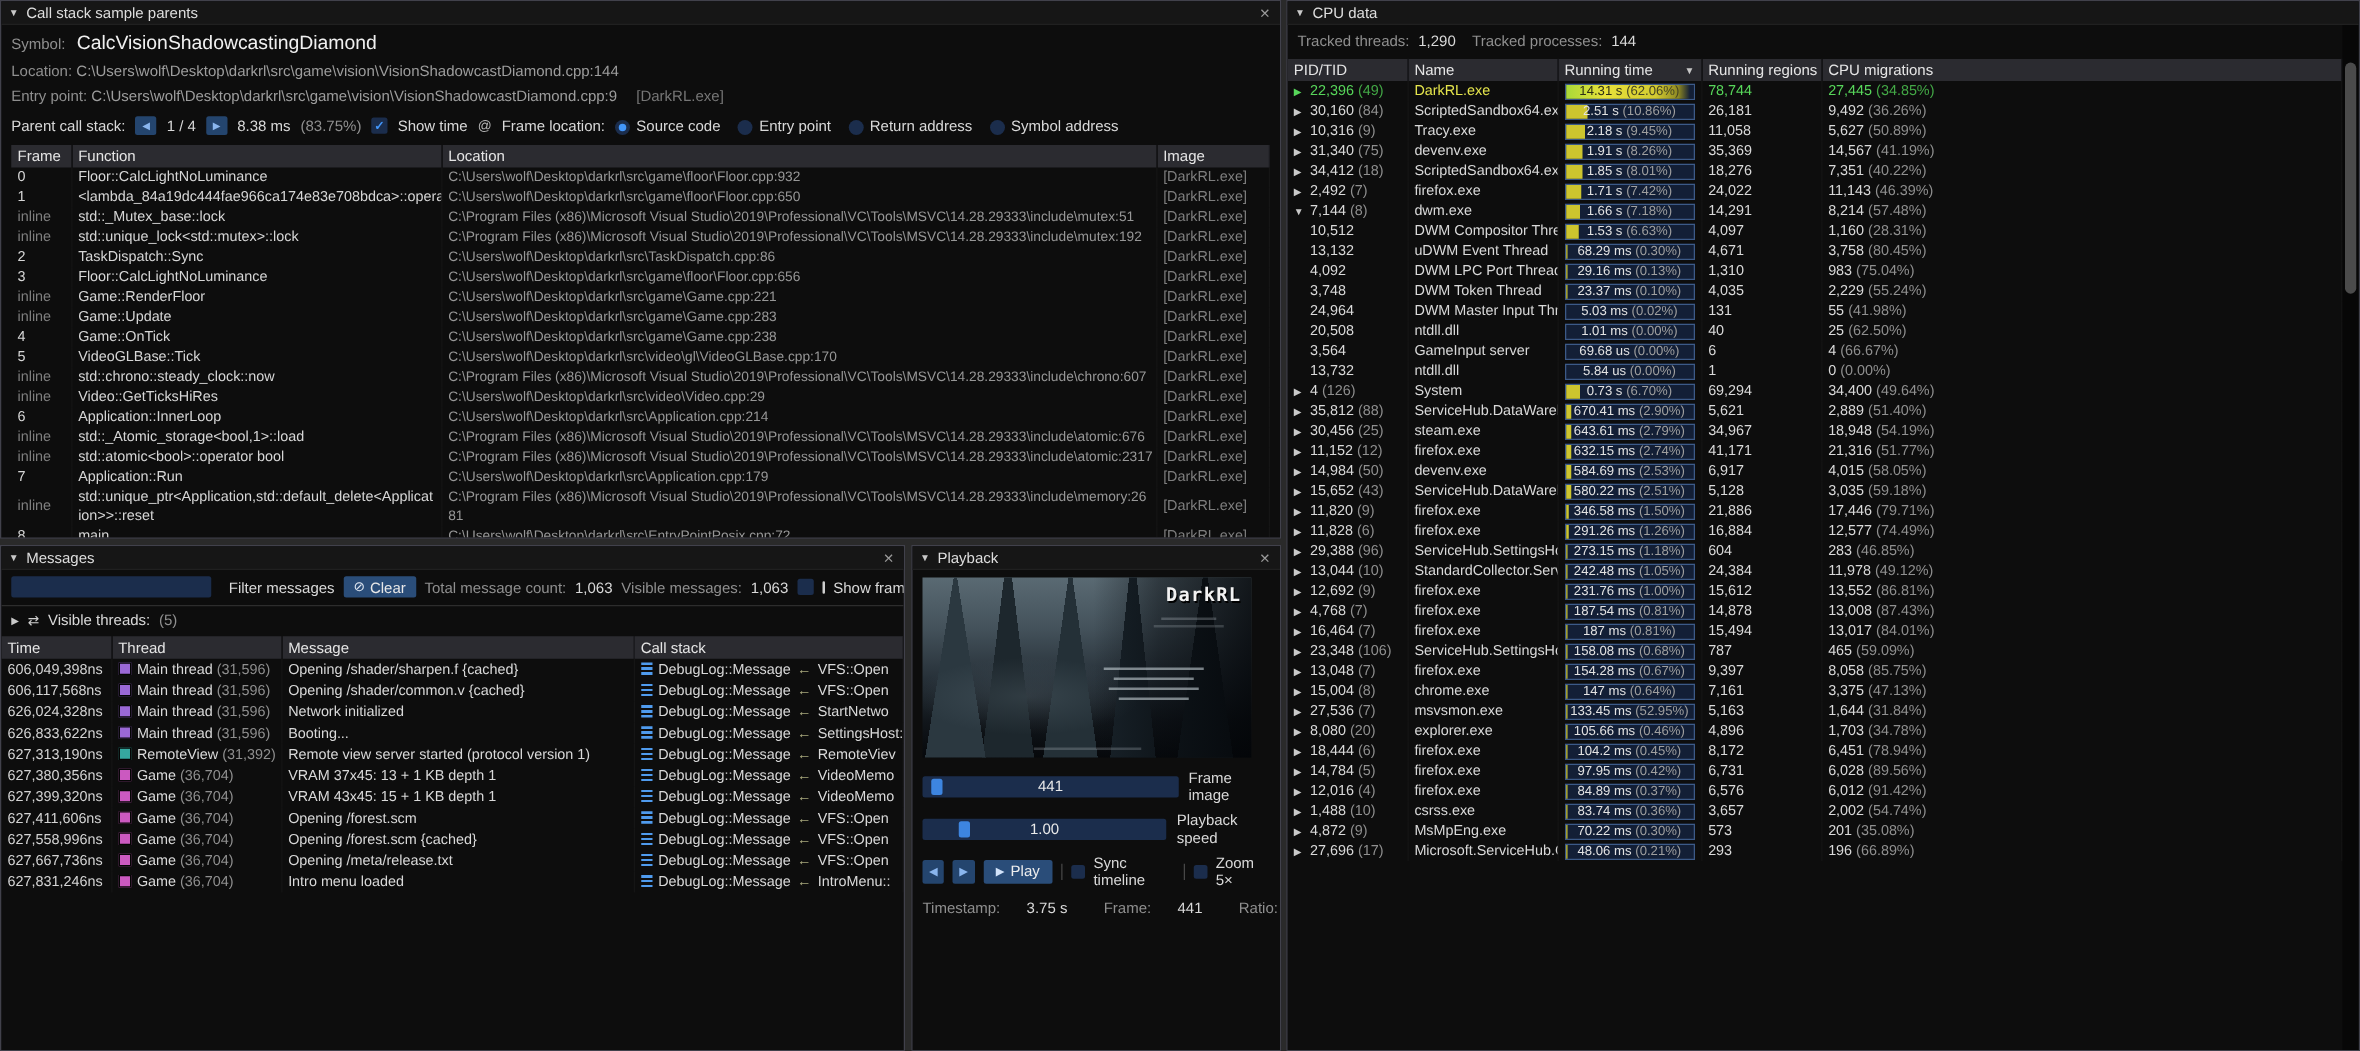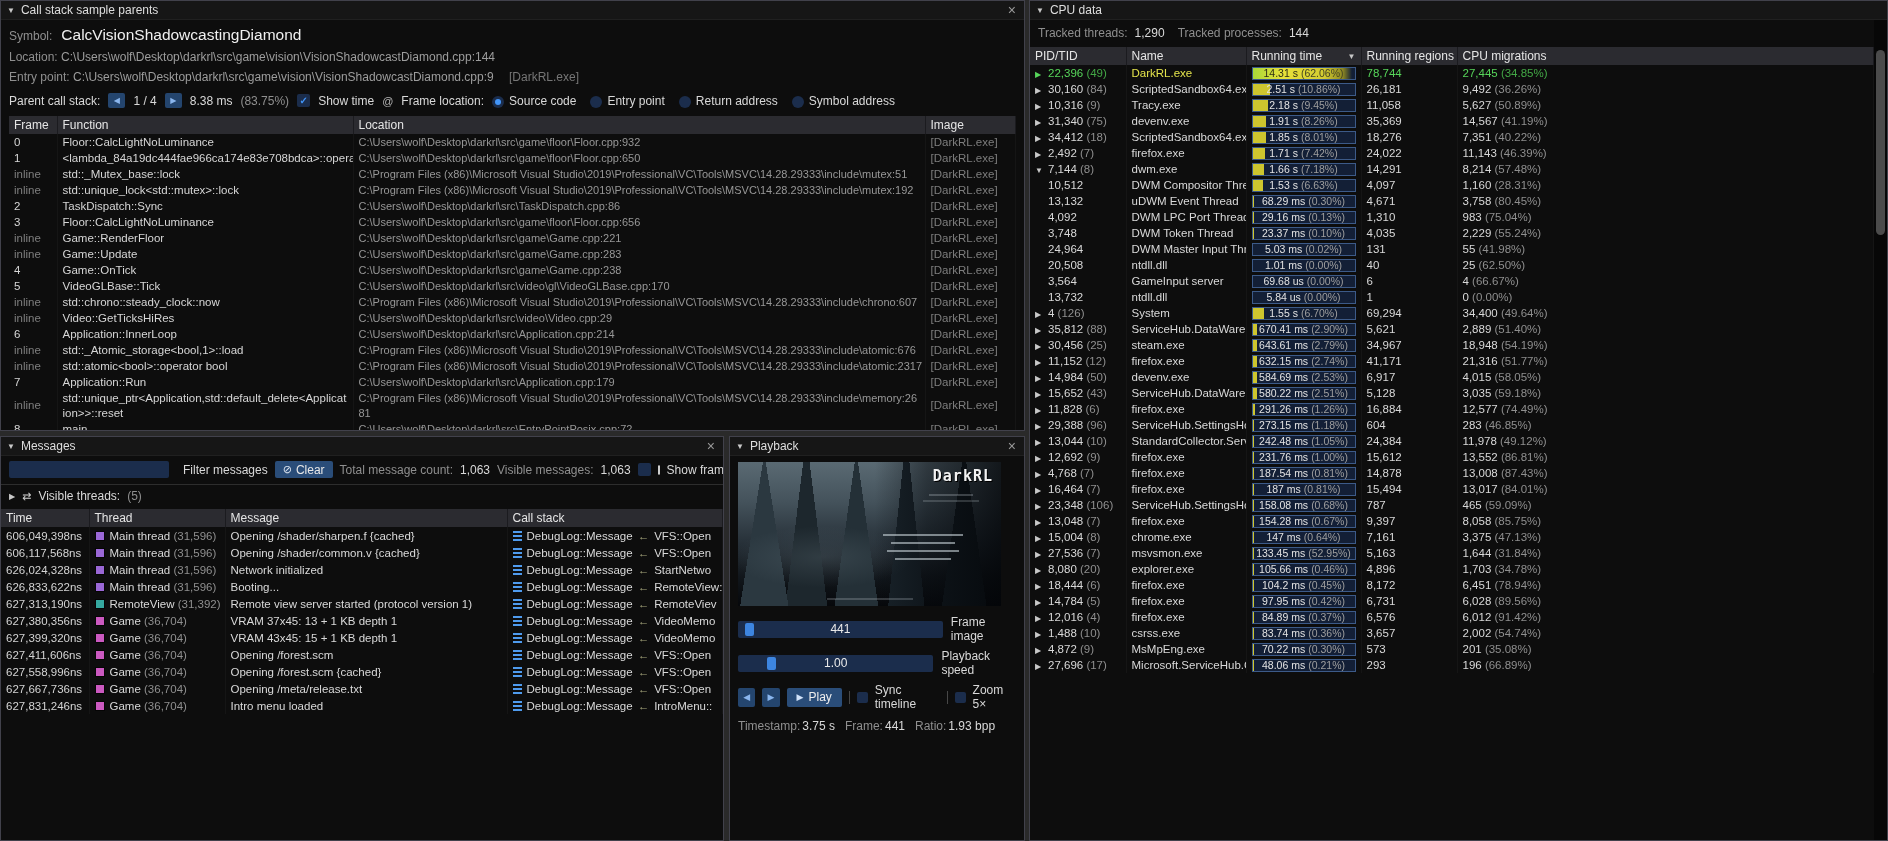--- a/index.html
+++ b/index.html
@@ -71,21 +71,21 @@
 .tx{position:absolute;height:2px;background:rgba(214,224,230,.55)}
 .pb-row{display:flex;align-items:center;gap:8px;margin-bottom:6px}
 .slider{position:relative;width:222px;height:17px;background:#1b2d4c;border-radius:2px}
 .slider .grab{position:absolute;top:2px;bottom:2px;width:9px;border-radius:2px;background:#3d85e0}
 .slider .val{position:absolute;inset:0;display:flex;align-items:center;justify-content:center;color:#eaeaea}
 .pb-controls{display:flex;align-items:center;gap:7px;margin:2px 0 4px}
 .pb-btn{width:19px;height:19px;background:#24456e;border:none;border-radius:2px;color:#8ab6ee;font-size:9px}
 .play-btn{display:inline-flex;align-items:center;gap:5px;height:19px;padding:0 10px;background:#2a4d79;border:none;border-radius:2px;color:#eee;font:inherit}
 .play-icon{font-size:9px;color:#d2e3fa}
 .vsep{width:1px;height:13px;background:#474747}
-.pb-status{display:flex;gap:2px;margin-top:8px;white-space:nowrap}
+.pb-status{display:flex;gap:21px;margin-top:8px;white-space:nowrap}
 .pb-status .v{margin-right:8px}
 
 .cpu-stats{display:flex;gap:7px;align-items:center;padding:6px 8px 7px;white-space:nowrap}
 #cpu table{width:calc(100% - 13px)}
 .tri{display:inline-block;width:13px;font-size:8px;color:#c9c9c9}
 .sort-icon{float:right;font-size:8px;color:#c6c6c6;margin-top:3px}
 .bar{position:relative;width:104px;height:13px;border:1px solid #3c5a88;background:#131f36;margin:1px 0}
 .bar-fill{position:absolute;top:0;bottom:0;left:0;background:#cdc52e}
 .bar-text{position:absolute;inset:0;display:flex;align-items:center;justify-content:center;gap:3px;font-size:10.5px;color:#e3e3e3;white-space:nowrap}
 .bar-text .pct{color:#9f9f9f}
@@ -369,21 +369,21 @@
             <td class="m-time">626,024,328ns</td>
             <td><span class="sq" style="background: rgb(154, 104, 214);"></span><span>Main thread</span> <span class="msg-tid">(31,596)</span></td>
             <td>Network initialized</td>
             <td><span class="cs-icon"></span><span>DebugLog::Message</span><span class="cs-arrow">←</span><span>StartNetwo</span></td>
           </tr>
 
           <tr>
             <td class="m-time">626,833,622ns</td>
             <td><span class="sq" style="background: rgb(154, 104, 214);"></span><span>Main thread</span> <span class="msg-tid">(31,596)</span></td>
             <td>Booting...</td>
-            <td><span class="cs-icon"></span><span>DebugLog::Message</span><span class="cs-arrow">←</span><span>RemoteView:</span></td>
+            <td><span class="cs-icon"></span><span>DebugLog::Message</span><span class="cs-arrow">←</span><span>SettingsHost:</span></td>
           </tr>
 
           <tr>
             <td class="m-time">627,313,190ns</td>
             <td><span class="sq" style="background: rgb(53, 168, 159);"></span><span>RemoteView</span> <span class="msg-tid">(31,392)</span></td>
             <td>Remote view server started (protocol version 1)</td>
             <td><span class="cs-icon"></span><span>DebugLog::Message</span><span class="cs-arrow">←</span><span>RemoteViev</span></td>
           </tr>
 
           <tr>
@@ -759,21 +759,21 @@
             <td class="c-mig"><span>0</span> <span class="pct">(0.00%)</span></td>
           </tr>
 
           <tr>
             <td class="c-pid"><span class="tri">▶</span><span>4</span> <span class="dim2">(126)</span></td>
             <td class="c-name">System</td>
             <td class="c-rt">
               <div class="bar">
                 <div class="bar-fill" style="width: 10.8%;"></div>
                 <span class="bar-text">
-                  <span>1.55 s</span>
+                  <span>0.73 s</span>
                   <span class="pct">(6.70%)</span>
                 </span>
               </div>
             </td>
             <td class="c-reg">69,294</td>
             <td class="c-mig"><span>34,400</span> <span class="pct">(49.64%)</span></td>
           </tr>
 
           <tr>
             <td class="c-pid"><span class="tri">▶</span><span>35,812</span> <span class="dim2">(88)</span></td>
@@ -848,20 +848,35 @@
                 <span class="bar-text">
                   <span>580.22 ms</span>
                   <span class="pct">(2.51%)</span>
                 </span>
               </div>
             </td>
             <td class="c-reg">5,128</td>
             <td class="c-mig"><span>3,035</span> <span class="pct">(59.18%)</span></td>
           </tr>
 
+          <tr>
+            <td class="c-pid"><span class="tri">▶</span><span>11,820</span> <span class="dim2">(9)</span></td>
+            <td class="c-name">firefox.exe</td>
+            <td class="c-rt">
+              <div class="bar">
+                <div class="bar-fill" style="width: 2.4%;"></div>
+                <span class="bar-text">
+                  <span>346.58 ms</span>
+                  <span class="pct">(1.50%)</span>
+                </span>
+              </div>
+            </td>
+            <td class="c-reg">21,886</td>
+            <td class="c-mig"><span>17,446</span> <span class="pct">(79.71%)</span></td>
+          </tr>
 
           <tr>
             <td class="c-pid"><span class="tri">▶</span><span>11,828</span> <span class="dim2">(6)</span></td>
             <td class="c-name">firefox.exe</td>
             <td class="c-rt">
               <div class="bar">
                 <div class="bar-fill" style="width: 2%;"></div>
                 <span class="bar-text">
                   <span>291.26 ms</span>
                   <span class="pct">(1.26%)</span>

